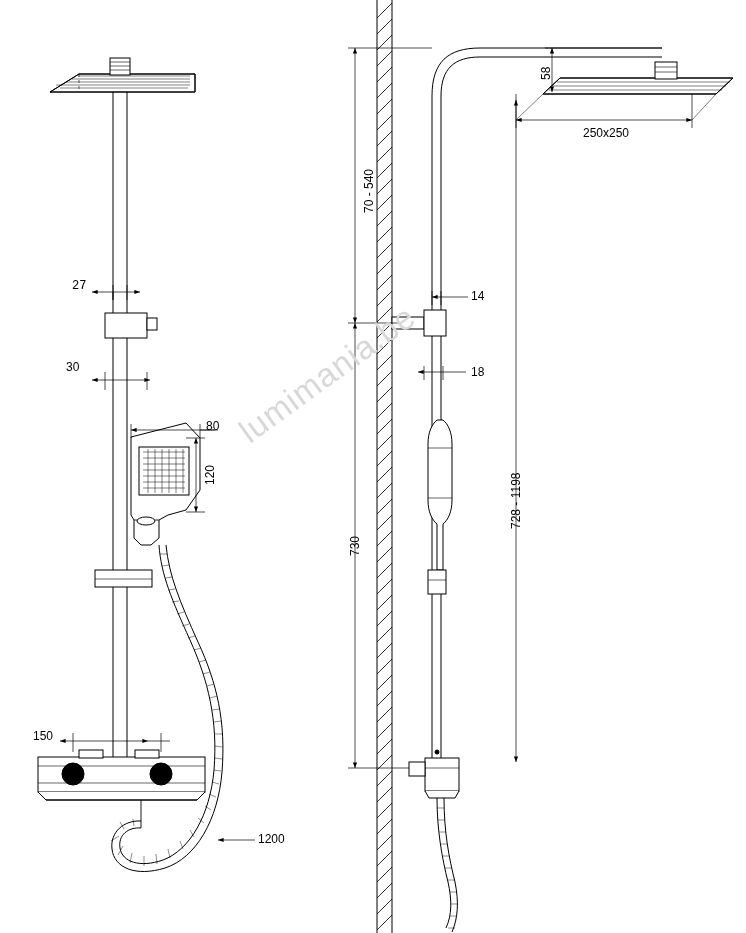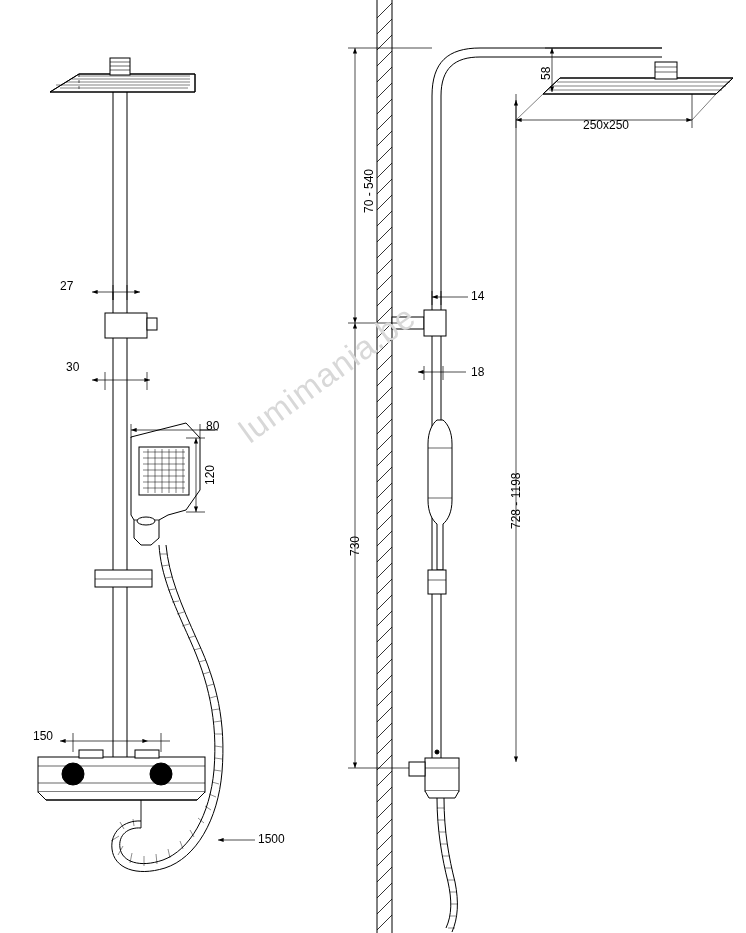--- a/index.html
+++ b/index.html
@@ -387,29 +387,29 @@
         <line x1="443" y1="366" x2="443" y2="380"></line>
 
         <line x1="355" y1="323" x2="355" y2="768" marker-start="url(#arrowStart)" marker-end="url(#arrowEnd)"></line>
         <line x1="348" y1="768" x2="409" y2="768"></line>
 
         <line x1="516" y1="100" x2="516" y2="762" marker-start="url(#arrowStart)" marker-end="url(#arrowEnd)"></line>
       </g>
     </g>
   </svg>
 
-  <div class="dim-label" style="left:60px;  top:279px;">27</div>
+  <div class="dim-label" style="left:72px;  top:279px;font-family:Liberation Mono, monospace;">27</div>
   <div class="dim-label" style="left:66px;  top:360px;">30</div>
   <div class="dim-label" style="left:206px; top:419px;">80</div>
   <div class="dim-label vert" style="left:203px; top:485px;">120</div>
   <div class="dim-label" style="left:33px;  top:729px;text-align:right;">150</div>
-  <div class="dim-label" style="left:258px; top:832px;">1500</div>
+  <div class="dim-label" style="left:258px; top:832px;">1200</div>
 
   <div class="dim-label vert" style="left:539px; top:80px;">58</div>
-  <div class="dim-label" style="left:583px; top:118px;">250x250</div>
+  <div class="dim-label" style="left:583px; top:126px;">250x250</div>
   <div class="dim-label vert" style="left:362px; top:213px;">70 - 540</div>
   <div class="dim-label" style="left:471px; top:289px;text-align:right;">14</div>
   <div class="dim-label" style="left:471px; top:365px;">18</div>
   <div class="dim-label vert" style="left:348px; top:556px;">730</div>
   <div class="dim-label vert" style="left:509px; top:529px;">728 - 1198</div>
 
   <div id="watermark">lumimania.be</div>
 </div>
 
 </body></html>

